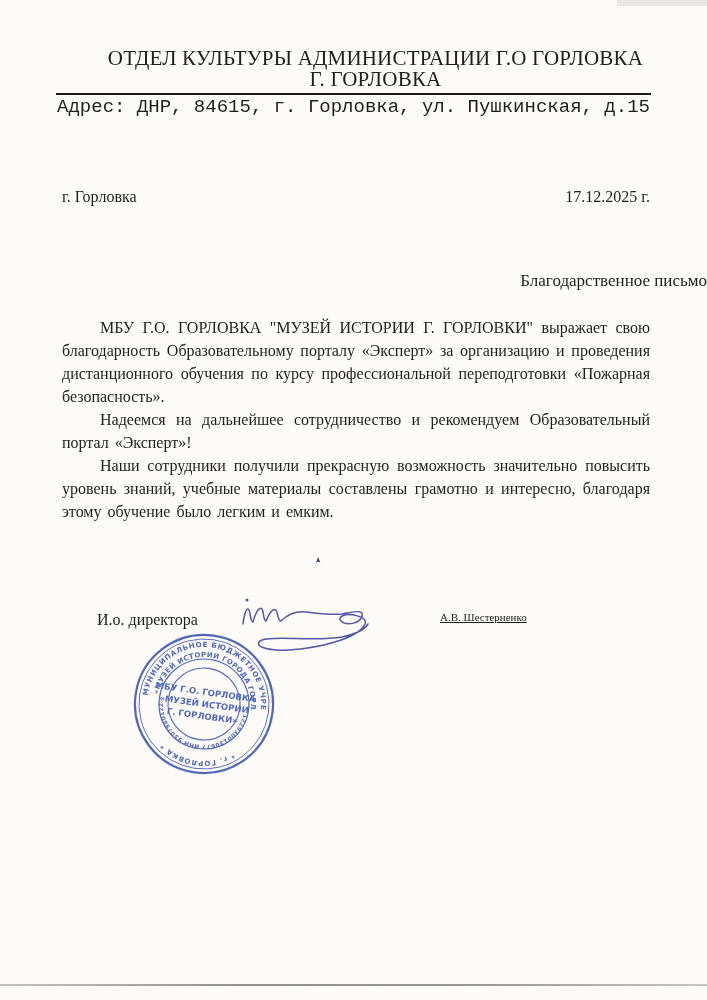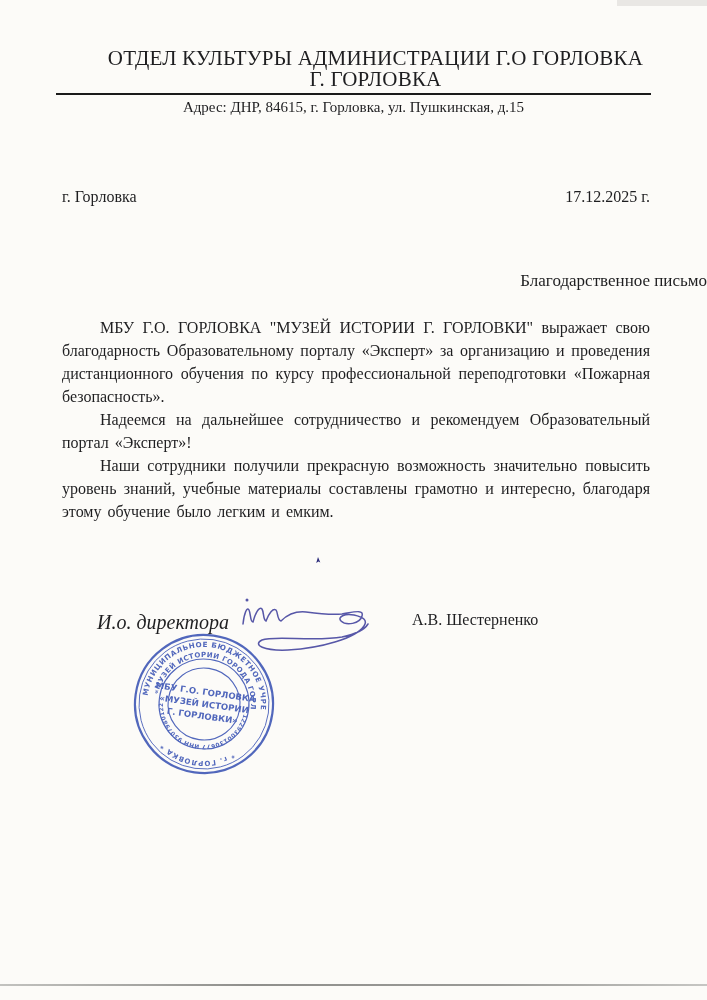--- a/index.html
+++ b/index.html
@@ -7,31 +7,31 @@
     width:707px;height:1000px;position:relative;overflow:hidden;
     background:#fcfbf8;
     font-family:"Liberation Serif","DejaVu Serif",serif;
     color:#1e1e20;
   }
   .page{position:absolute;inset:0;}
   
   .letterhead{position:absolute;top:48px;left:0;right:0;text-align:center;}
   .lh-line{font-size:21px;line-height:21px;letter-spacing:.2px;padding-left:44px;}
   .lh-rule{border:none;border-top:2px solid #1a1a1a;margin:3px 56px 3px 56px;}
-  .lh-addr{font-size:15px;line-height:19px;}
+  .lh-addr{font-size:19px;line-height:19px;font-family:Liberation Mono, monospace;}
   
   .meta{position:absolute;top:188px;left:62px;right:57px;display:flex;justify-content:space-between;font-size:16px;}
   
   .doc-title{position:absolute;top:271px;left:0;right:0;text-align:right;font-size:17px;}
   
   .body-text{position:absolute;top:316px;left:62px;right:57px;font-size:16px;line-height:23px;text-align:justify;}
   .body-text p{margin:0;text-indent:38px;word-spacing:2px;}
   
-  .sign-role{position:absolute;top:611px;left:97px;font-size:20px;font-style:italic;}
-  .sign-name{position:absolute;top:611px;left:412px;font-size:16px;}
+  .sign-role{position:absolute;top:611px;left:97px;font-size:16px;}
+  .sign-name{position:absolute;top:611px;left:440px;font-size:11px;text-decoration:underline;}
   .sig-svg{position:absolute;top:580px;left:226px;}
   .stamp-svg{position:absolute;top:624px;left:124px;}
   .ink-speck{position:absolute;top:557px;left:315px;width:6px;height:7px;}
   
   .scan-edge{position:absolute;top:984px;left:0;width:707px;height:2px;
     background:linear-gradient(90deg,#c2c2bf 0%,#8f8f8c 35%,#9a9a97 70%,#c6c6c3 100%);}
   .scan-corner{position:absolute;top:0;right:0;width:90px;height:6px;background:#e3e2df;opacity:.8;}
   .stamp-text{font-family:"DejaVu Sans",sans-serif;font-weight:bold;}
 </style>
 </head>

